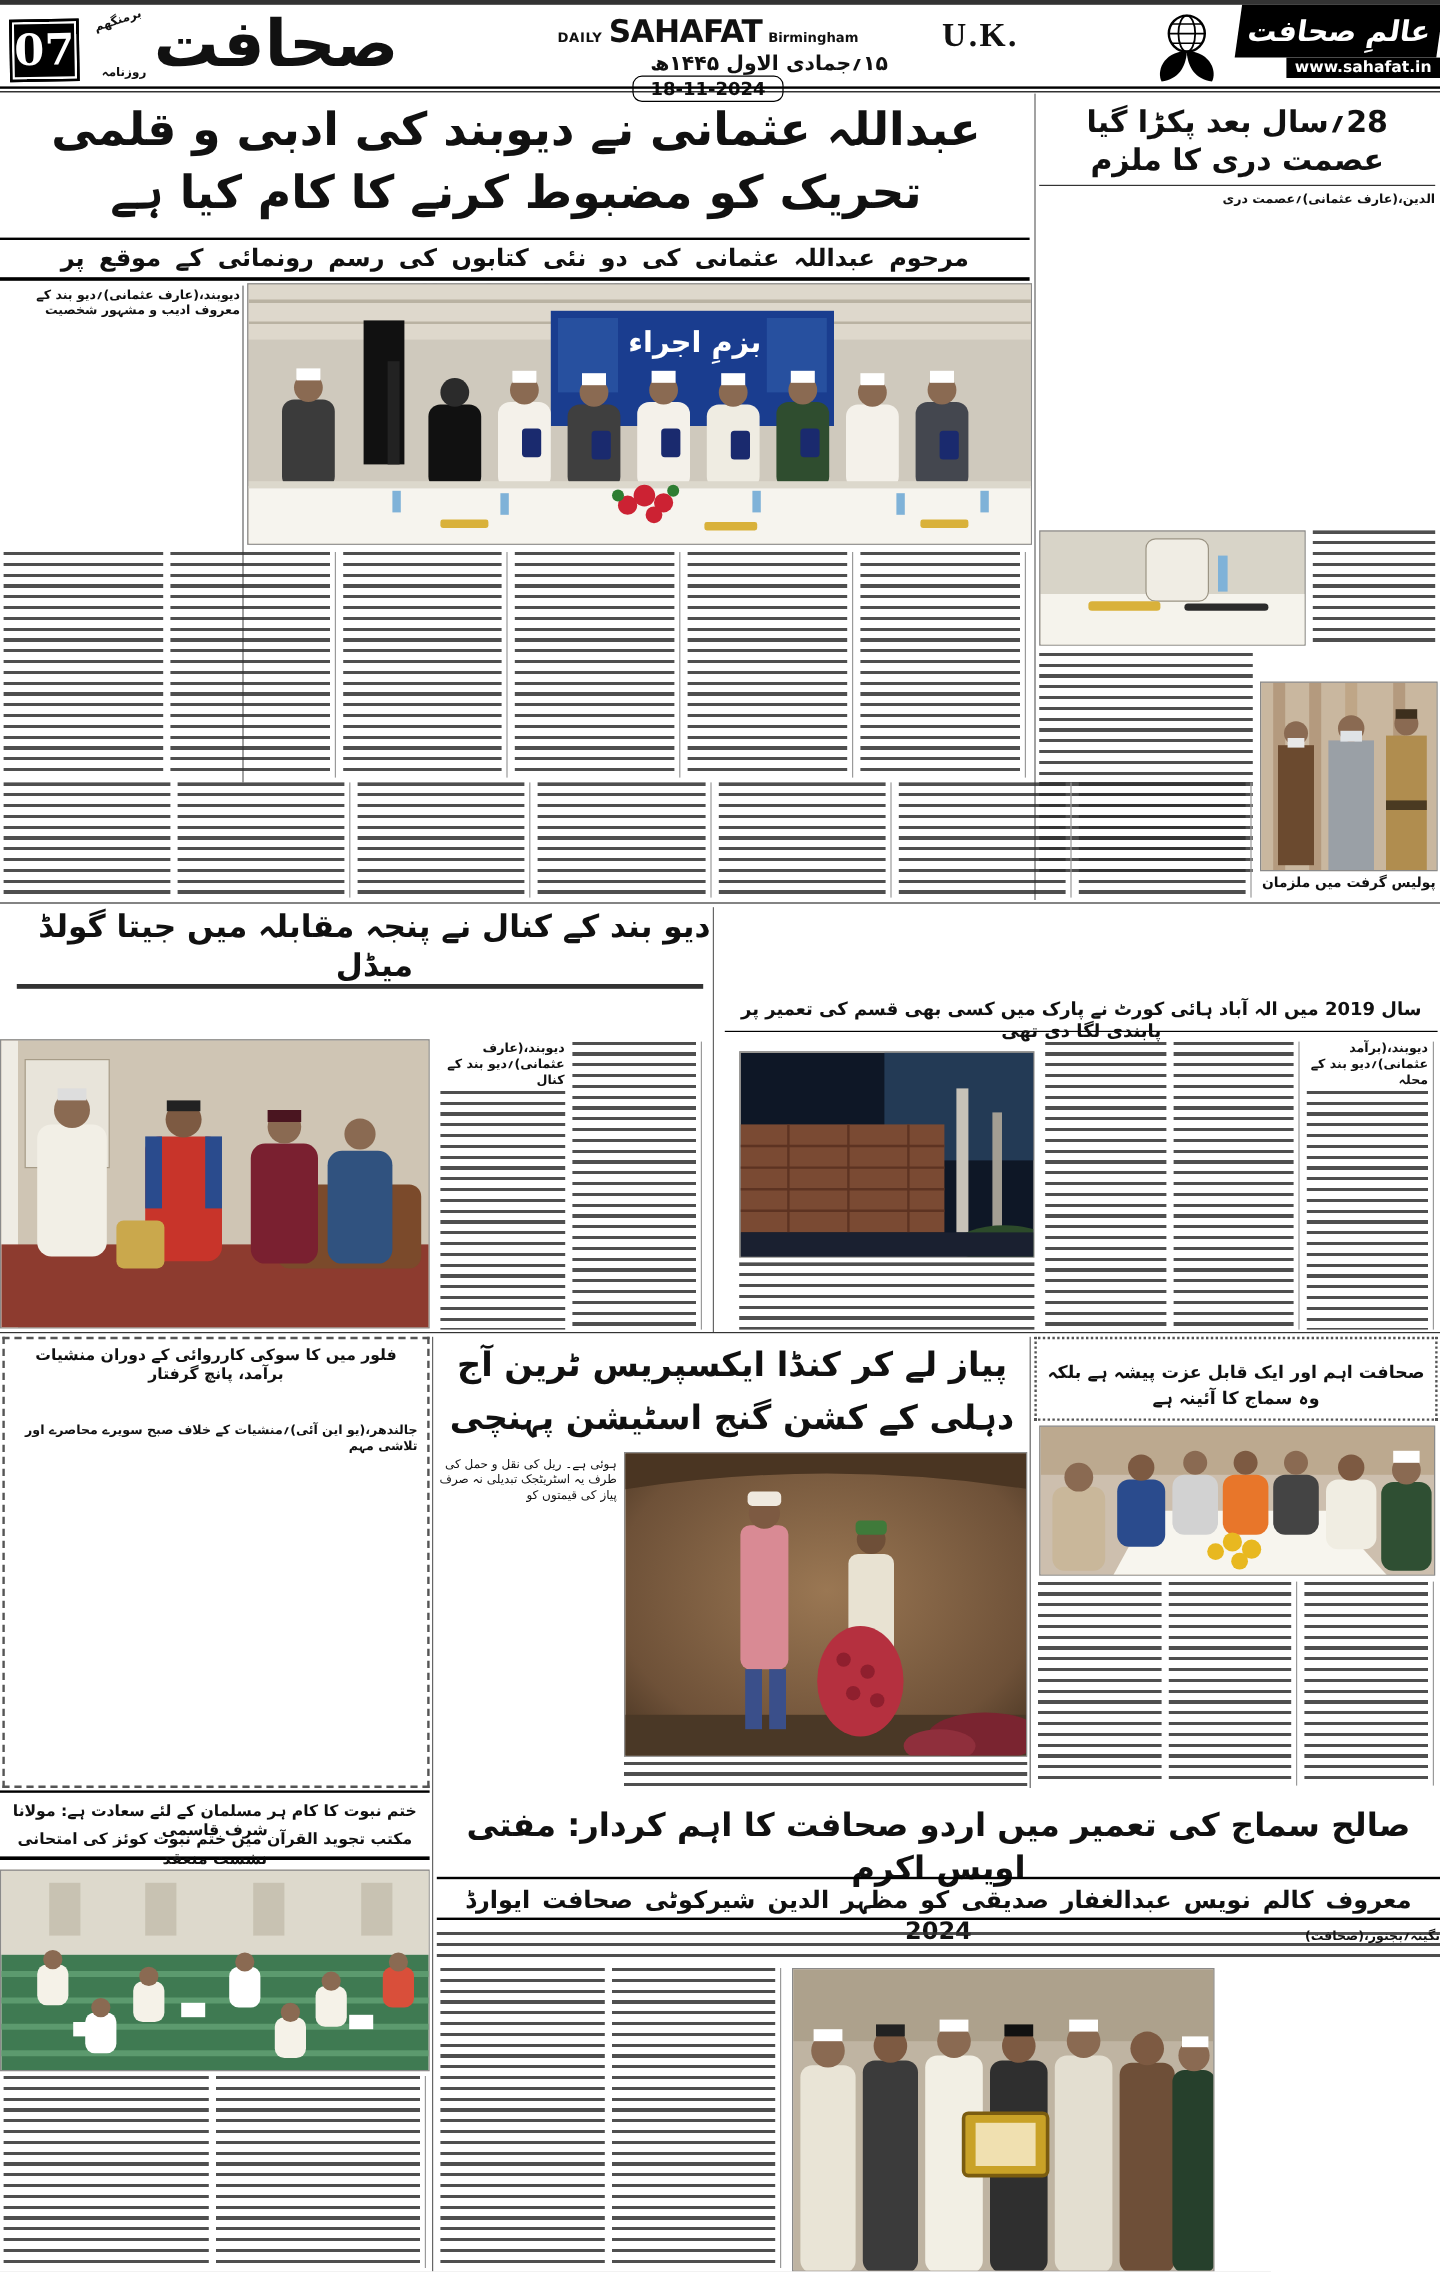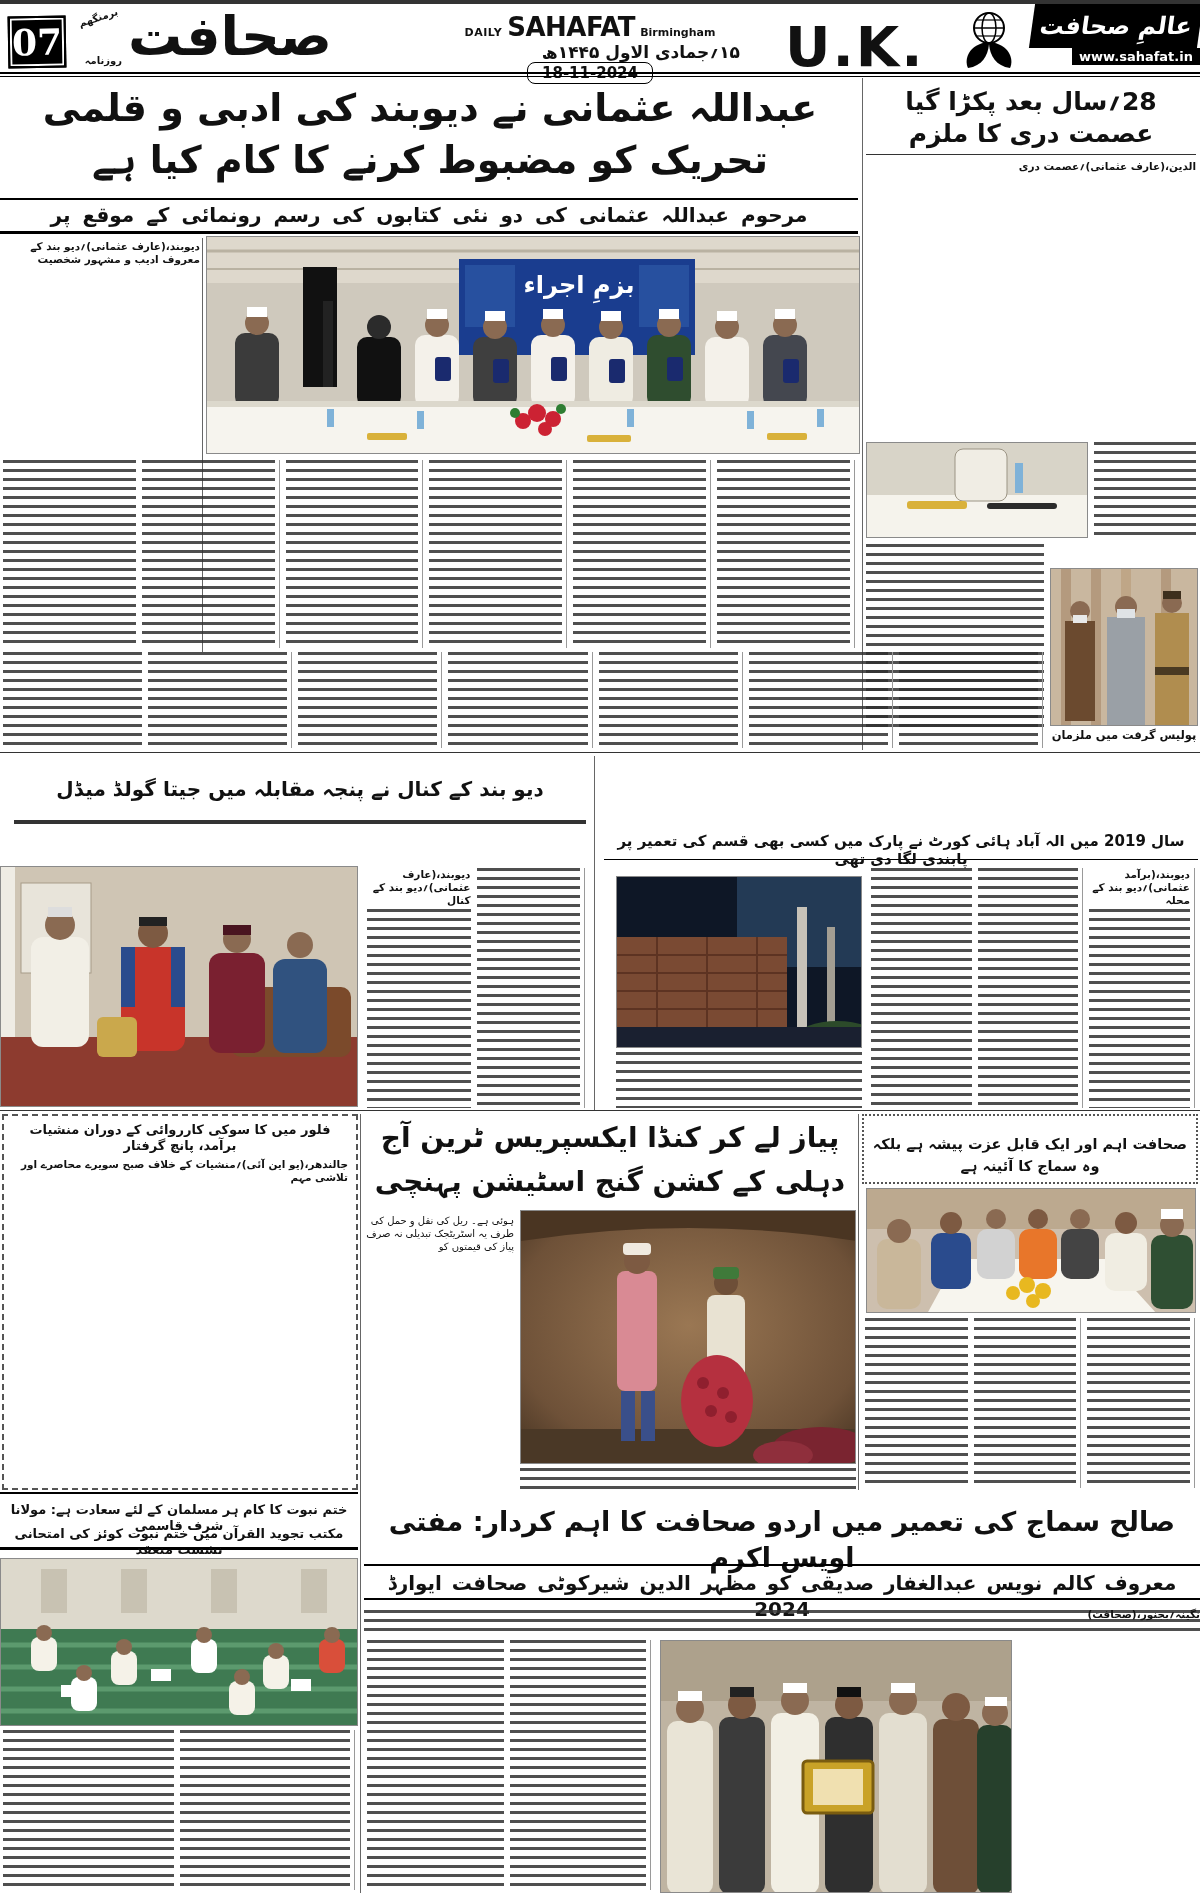--- a/index.html
+++ b/index.html
@@ -19,43 +19,43 @@
   .vr{border-left:1px solid #666;}
   .hr{background:#333;}
   .photo{border:1px solid #8a8a8a;overflow:hidden;background:#cfc9bd;}
   .photo svg{display:block;}
   .cap{font-size:11.5px;font-weight:bold;}
   
   .hl-main{font-size:38px;line-height:52px;font-weight:bold;letter-spacing:-1px;}
   .hl-sub{font-size:20px;line-height:30px;font-weight:bold;word-spacing:5px;
           border-top:2px solid #000;border-bottom:3px solid #000;}
   .hl-right{font-size:25px;line-height:32px;font-weight:bold;}
-  .hl-mid{font-size:20px;line-height:32px;font-weight:bold;}
+  .hl-mid{font-size:26px;line-height:32px;font-weight:bold;margin-left:12px;}
   .hl-park-sub{font-size:15px;line-height:18px;font-weight:bold;}
   .hl-onion{font-size:28px;line-height:44px;font-weight:bold;}
   .hl-dot{font-size:14.5px;line-height:22px;font-weight:bold;margin-top:13px;}
   .hl-award{font-size:27px;line-height:36px;font-weight:bold;letter-spacing:-0.5px;}
   .hl-award-sub{font-size:20px;line-height:26px;font-weight:bold;word-spacing:3px;
                 border-top:2px solid #000;border-bottom:2px solid #000;}
   .hl-small{font-size:13px;line-height:16px;font-weight:bold;letter-spacing:-0.3px;}
-  .dashbox{border:2px dashed #555;}
+  .dashbox{border:2px dashed #555;gap:28px;}
   .dotbox{border:2px dotted #555;}
   
   .pagenum{background:#000;color:#fff;font-family:"DejaVu Serif",serif;font-weight:bold;
            font-size:36px;display:flex;align-items:center;justify-content:center;
            border:2px solid #000;box-shadow:inset 0 0 0 2px #fff;transform:rotate(-1deg);}
   .masthead{font-size:54px;font-weight:bold;line-height:58px;letter-spacing:-2px;}
   .mast-small{font-size:10px;font-weight:bold;}
   .eng-daily{font-size:11px;font-weight:bold;letter-spacing:.5px;}
   .eng-name{font-size:26px;font-weight:bold;letter-spacing:-.5px;}
   .eng-city{font-size:11px;font-weight:bold;}
   .isl-date{font-size:17px;font-weight:bold;text-align:right;}
   .datebox{border:1.5px solid #000;border-radius:8px;font-size:15px;font-weight:bold;
            padding:0 14px;display:inline-block;line-height:20px;}
-  .uk{font-size:56px;font-weight:bold;letter-spacing:2px;}
+  .uk{font-size:28px;font-weight:bold;letter-spacing:2px;font-family:Liberation Serif, serif;}
   .blackbanner{background:#000;color:#fff;display:flex;align-items:center;justify-content:center;}
   .sitename{font-size:24px;font-weight:bold;}
   .siteurl{font-size:13px;font-weight:bold;}
 </style>
 </head>
 <body>
 
 <div class="pg">
 
   <div class="abs hr" style="left:0;top:10;width:1200px;height:4px;"></div>

